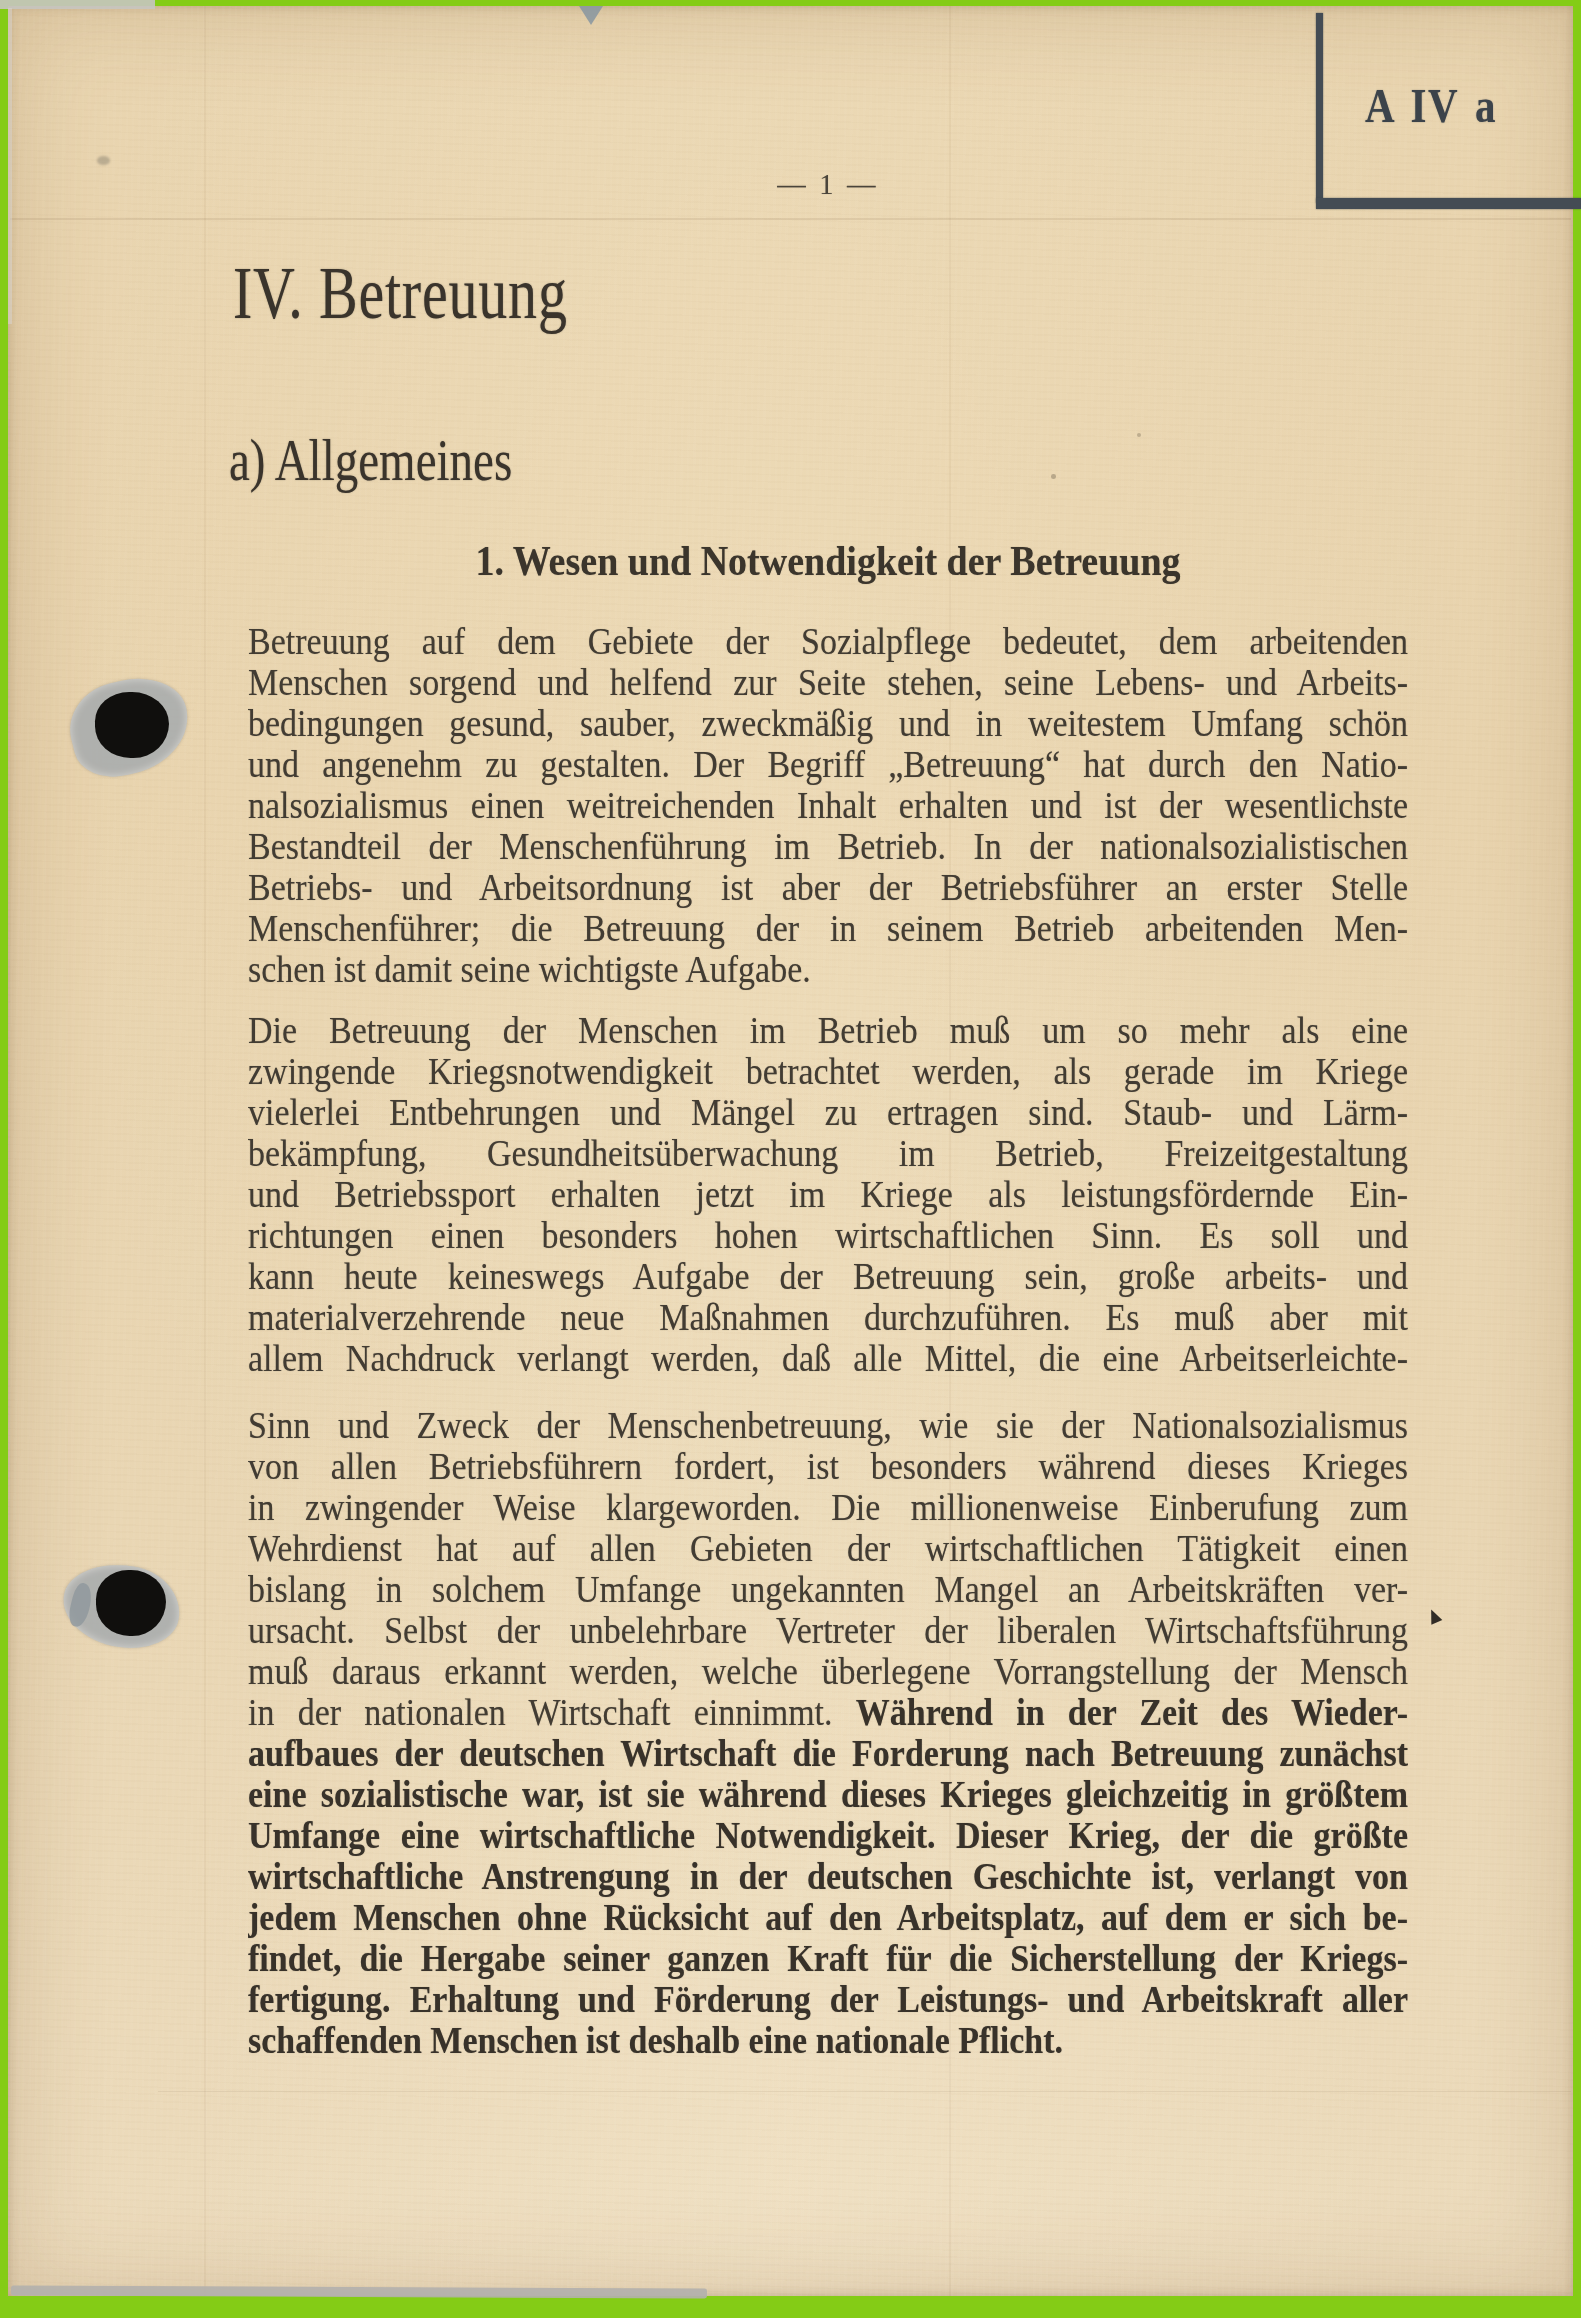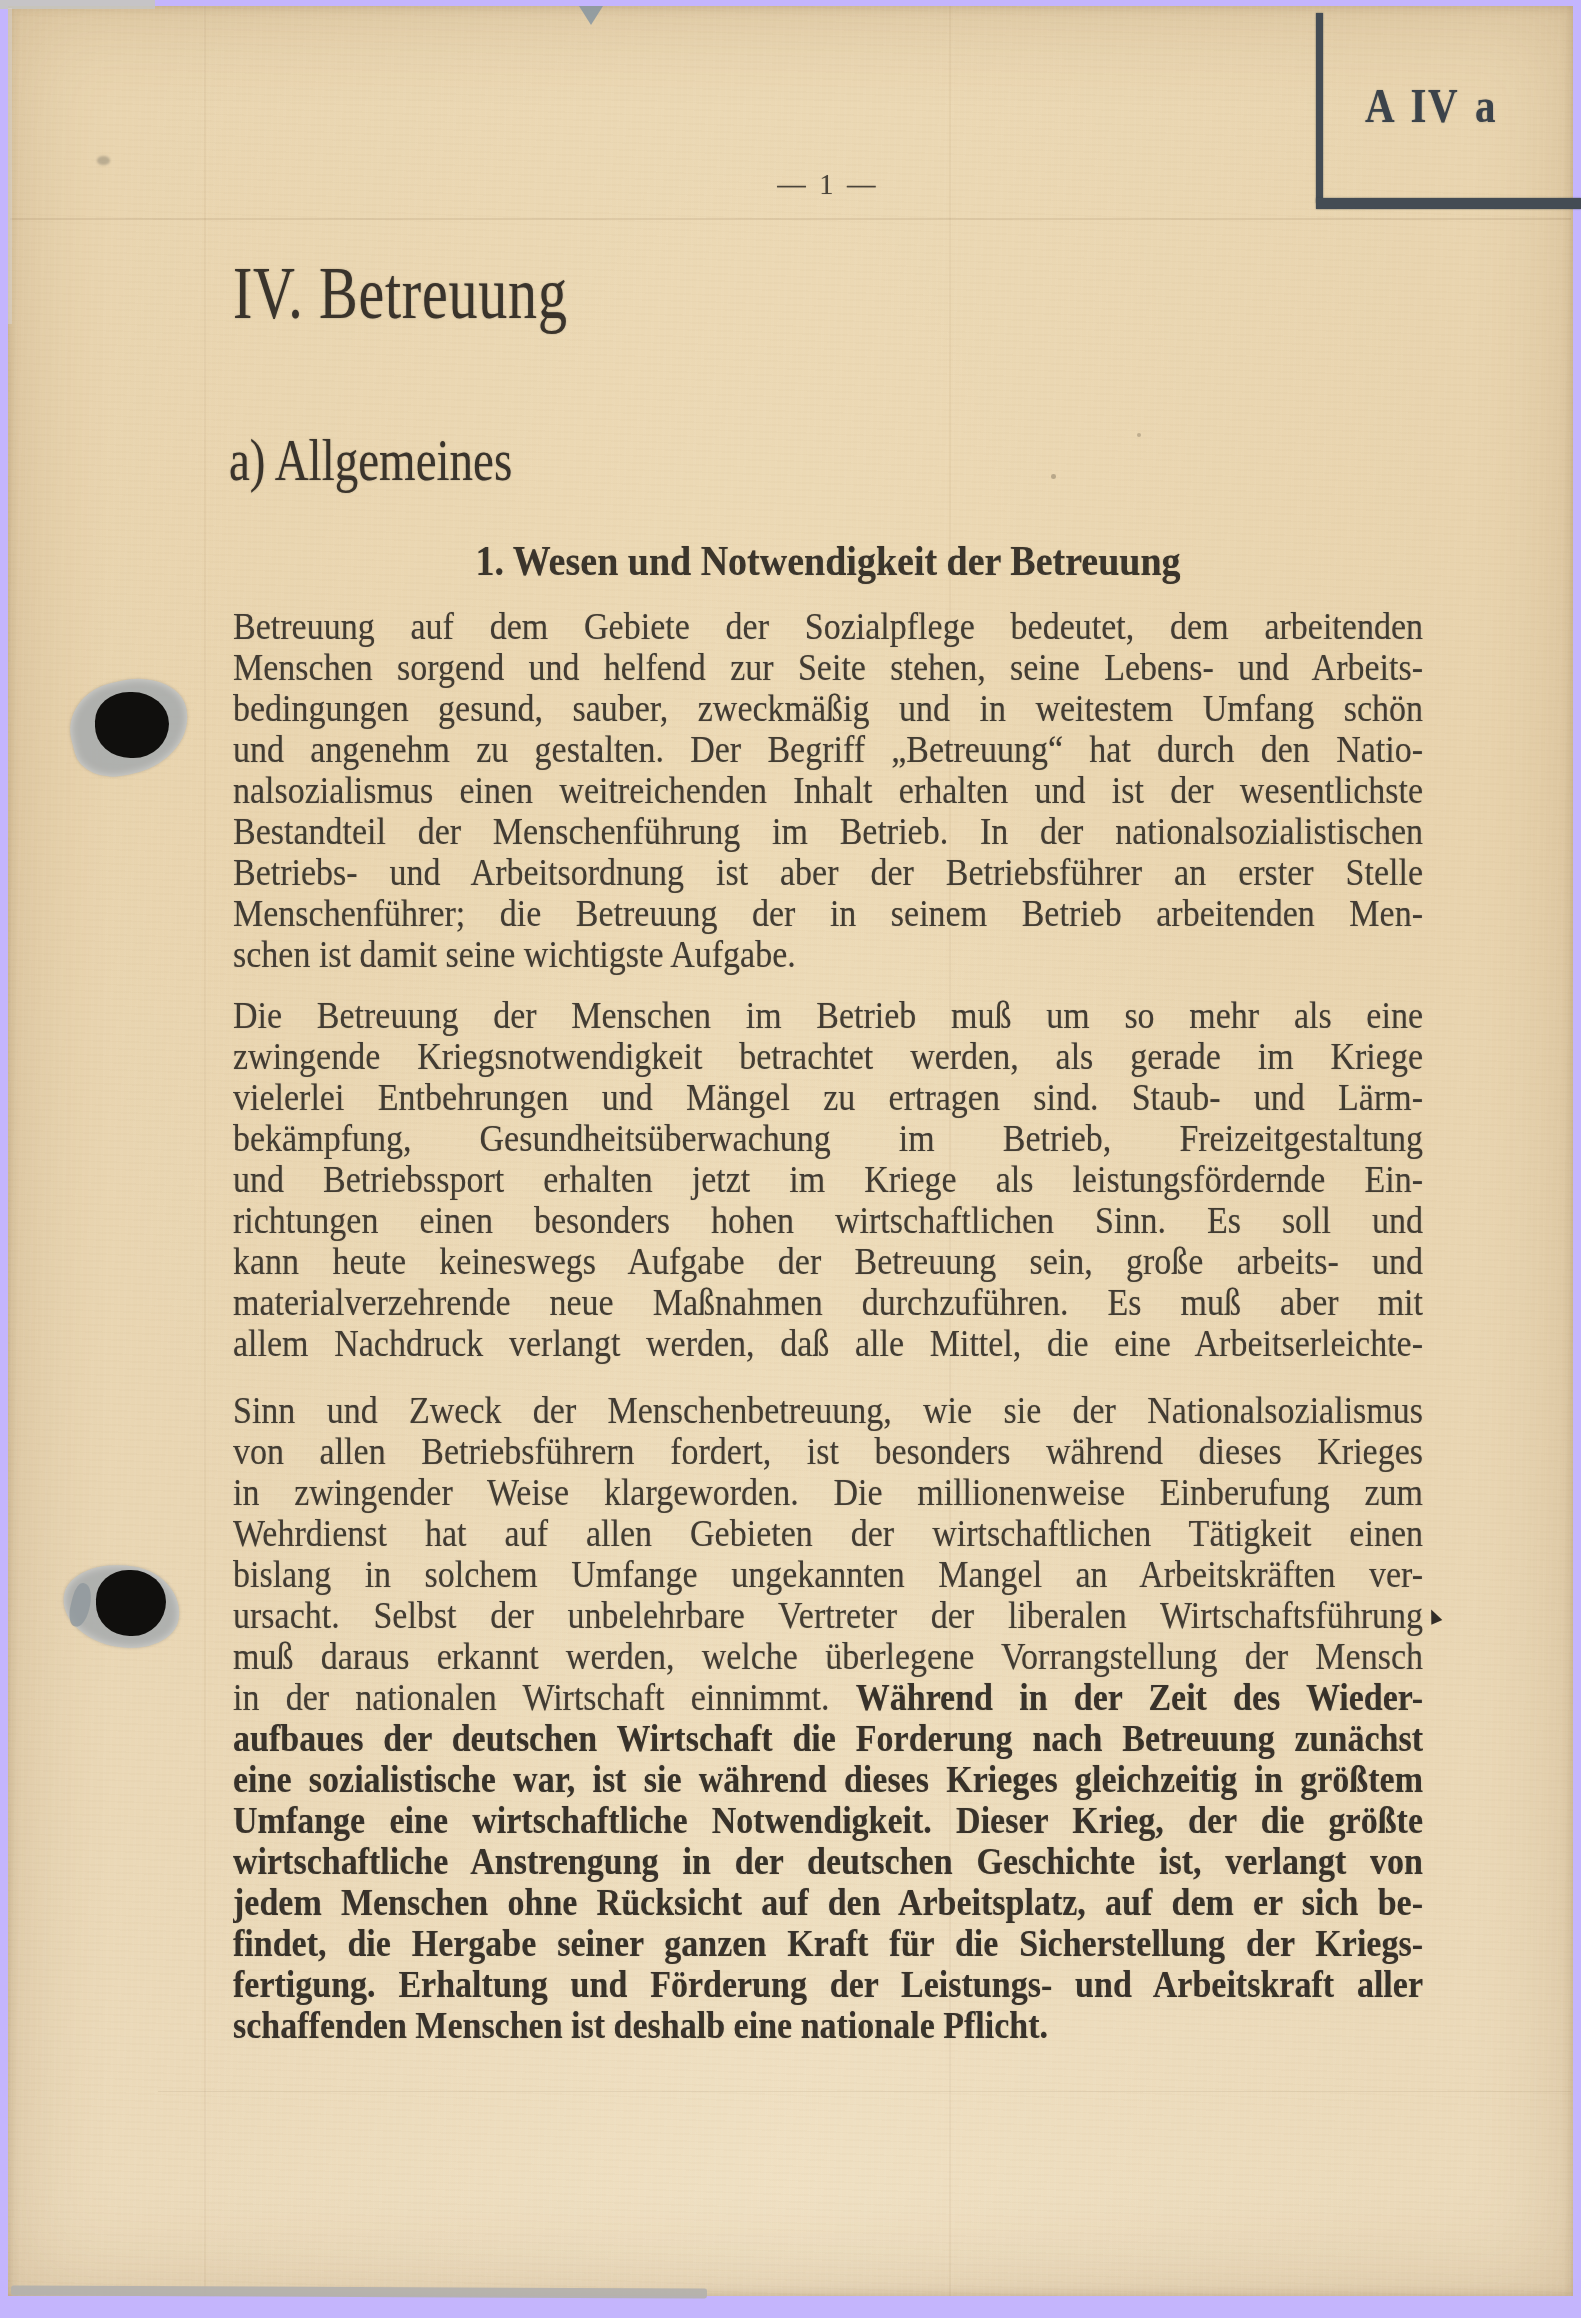--- a/index.html
+++ b/index.html
@@ -1,16 +1,16 @@
 <!DOCTYPE html>
 <html style="font-size:12.6px"><head>
 <meta charset="utf-8">
 <style>
   html,body{margin:0;padding:0;background:#0b0a08;}
-  .page{position:relative;width:1581px;height:2319px;background:#c4b5fd;overflow:hidden;
+  .page{position:relative;width:1581px;height:2319px;background:#84cc16;overflow:hidden;
         font-family:"Liberation Serif","DejaVu Serif",serif;}
   
   .paper{position:absolute;left:8px;top:6.3px;width:1565px;height:2290px;
          background:
            radial-gradient(ellipse at 48% 30%, rgba(255,244,215,.18), transparent 62%),
            radial-gradient(ellipse at 50% 95%, rgba(255,246,225,.20), transparent 55%),
            linear-gradient(180deg,#e9d5b0 0%,#e8d3ad 34%,#e9d6b3 66%,#ecdbbc 100%);
          box-shadow:inset 0 0 95px rgba(122,88,45,.22), inset 0 0 11px rgba(90,65,30,.25);}
   .paper::before{content:"";position:absolute;inset:0;pointer-events:none;
          background:
@@ -44,21 +44,21 @@
              color:#3a342c;line-height:1;letter-spacing:0.8px;transform:scaleY(1.28);
              transform-origin:left top;text-shadow:0 0 1.2px rgba(58,52,44,.5);}
   .section-h{position:absolute;left:221px;top:425px;margin:0;font-size:47px;font-weight:normal;
              color:#3a342c;line-height:1;transform:scaleY(1.25);transform-origin:left top;
              text-shadow:0 0 1.2px rgba(58,52,44,.5);}
   .subsection-h{position:absolute;left:225px;top:533px;margin:0;width:1190px;text-align:center;
              font-size:38px;font-weight:bold;color:#3b352c;line-height:1;transform:scaleY(1.12);
              transform-origin:center top;text-shadow:0 0 0.8px rgba(59,53,44,.5);}
   .body-text{position:absolute;left:225px;top:600px;width:1190px;font-size:34px;color:#423c33;
              text-shadow:0 0 0.9px rgba(62,55,45,.45);}
-  .para{margin:0;}
+  .para{margin:15px;}
   .para.m1{margin-top:26px;}
   .para.m2{margin-top:20px;}
   .line{height:41px;line-height:41px;text-align:justify;text-align-last:justify;overflow:hidden;
         transform:scaleY(1.10);transform-origin:50% 50%;white-space:normal;}
   .line.last{text-align-last:left;}
   .bold,b{font-weight:bold;color:#38322a;}
   
   .hole{position:absolute;}
   .hole .tear{position:absolute;background:#a6abae;opacity:.85;
               box-shadow:inset 0 0 8px rgba(255,255,255,.55), 0 0 3.2px rgba(110,110,108,.4);}

